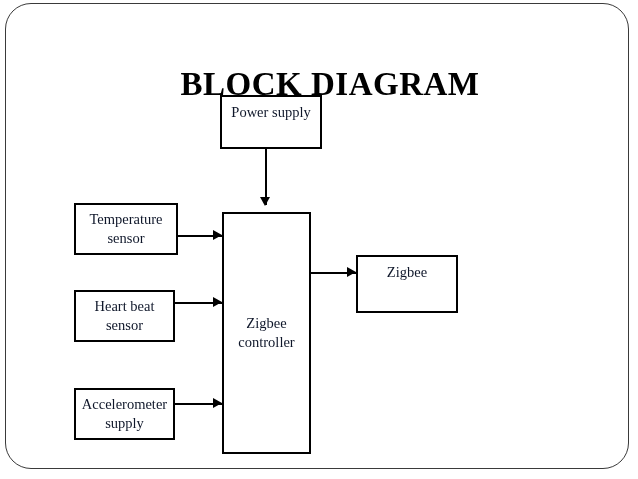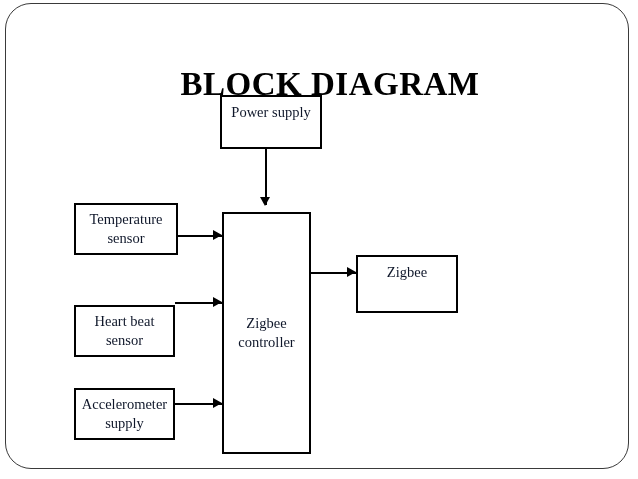--- a/index.html
+++ b/index.html
@@ -112,21 +112,21 @@
   <div class="vline" style="left:265px; top:149px; height:56px;"></div>
   <div class="arrow-down" style="left:260px; top:197px;"></div>
 
   <div class="box align-center" style="left:74px; top:196px; width:104px; height:52px;">
     <span class="box-label">Temperature
 sensor</span>
   </div>
   <div class="hline" style="left:178px; top:235px; width:44px;"></div>
   <div class="arrow-right" style="left:213px; top:230px;"></div>
 
-  <div class="box align-center" style="left:74px; top:298px; width:101px; height:52px;">
+  <div class="box align-center" style="left:74px; top:283px; width:101px; height:52px;">
     <span class="box-label">Heart beat
 sensor</span>
   </div>
   <div class="hline" style="left:175px; top:302px; width:47px;"></div>
   <div class="arrow-right" style="left:213px; top:297px;"></div>
 
   <div class="box align-center" style="left:74px; top:381px; width:101px; height:52px;">
     <span class="box-label">Accelerometer
 supply</span>
   </div>

